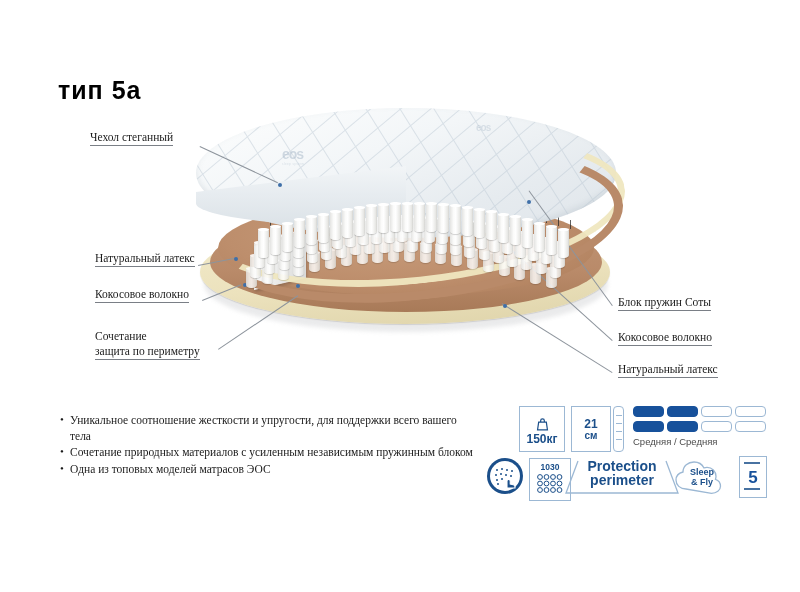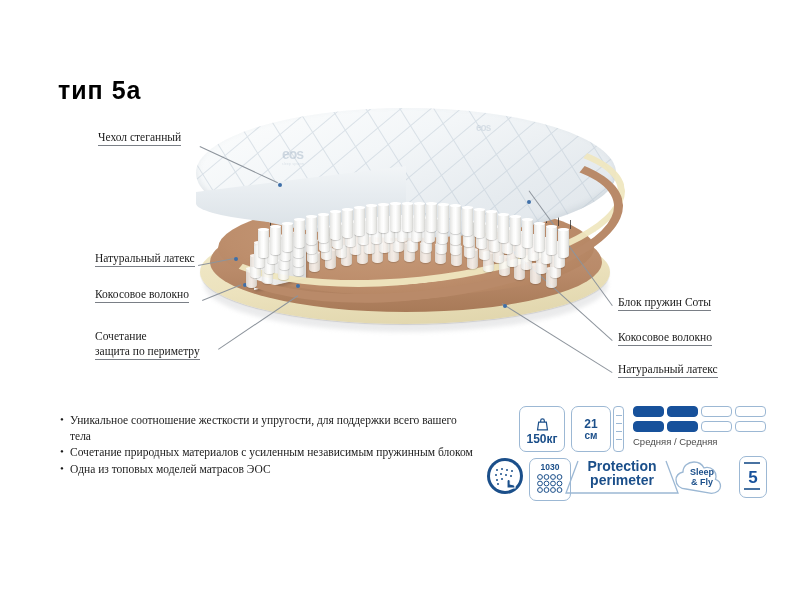--- a/index.html
+++ b/index.html
@@ -92,21 +92,21 @@
 
   
   .bullets{position:absolute;left:60px;top:413px;width:420px;
            font-family:"Liberation Serif",serif;font-size:11.5px;line-height:15.5px;color:#1b1b1b;}
   .bullets .bi{position:relative;padding-left:10px;margin-bottom:1px;}
   .bullets .bi::before{content:"•";position:absolute;left:0;top:-1px;font-size:11px;}
 
   
   .specs{position:absolute;left:505px;top:402px;width:285px;height:110px;
          font-family:"Liberation Sans",sans-serif;color:#1b4f8a;}
-  .box{position:absolute;border:1.4px solid #9cb8d4;border-radius:7px;background:#fff;
+  .box{position:absolute;border:1.4px solid #9cb8d4;border-radius:0;background:#fff;
        display:flex;flex-direction:column;align-items:center;justify-content:center;}
   .boxTxt{font-size:12px;font-weight:bold;color:#1b4f8a;line-height:10px;text-align:center;}
 
   .ruler{position:absolute;border:1.4px solid #9cb8d4;border-radius:4px;background:#fff;}
   .ruler i{position:absolute;left:2px;width:6px;height:0;border-top:1px solid #9cb8d4;}
 
   .pills{position:absolute;}
   .pill{position:absolute;width:29px;height:9px;border-radius:4px;border:1.3px solid #9cb8d4;background:#fff;}
   .pill.on{background:#17519b;border-color:#17519b;}
   .hardTxt{position:absolute;font-size:9.5px;color:#4a4a4a;font-family:"Liberation Sans",sans-serif;
@@ -297,21 +297,21 @@
       </div>
       <div class="eos" style="left:280px;top:14px;font-size:10px;opacity:.4;">eos</div>
     </div>
     <div class="coverSide"></div>
     <div class="latexBand"></div>
     <div class="coirBand"></div>
 
     <div class="cutface"></div>
   </div>
 
-  <div class="lbl" style="left:90px;top:130px;margin-left:8px;">
+  <div class="lbl" style="left:90px;top:130px;">
     <span class="u">Чехол стеганный</span>
   </div>
   <div class="lead" style="left:200px;top:146px;width:86px;transform:rotate(25deg);"></div>
   <div class="dot" style="left:278px;top:183px;"></div>
 
   <div class="lbl" style="left:95px;top:251px;">
     <span class="u">Натуральный латекс</span>
   </div>
   <div class="lead" style="left:198px;top:265px;width:38px;transform:rotate(-11deg);"></div>
   <div class="dot" style="left:234px;top:257px;"></div>

